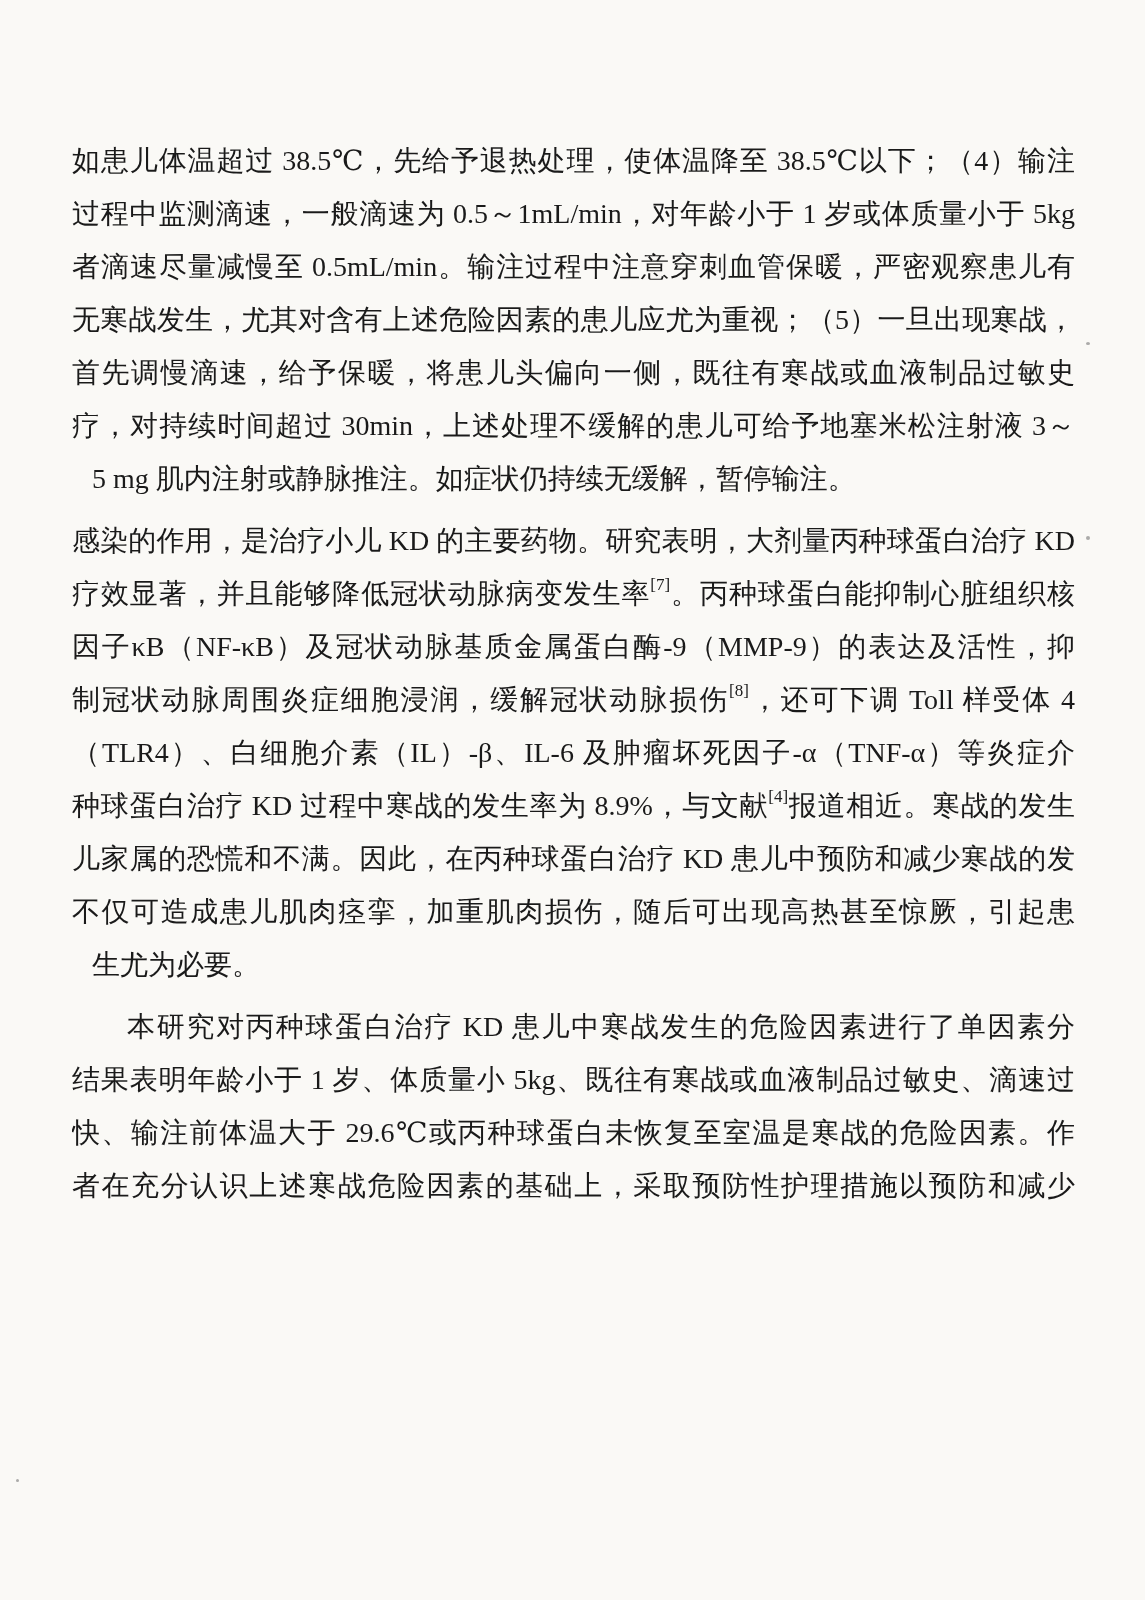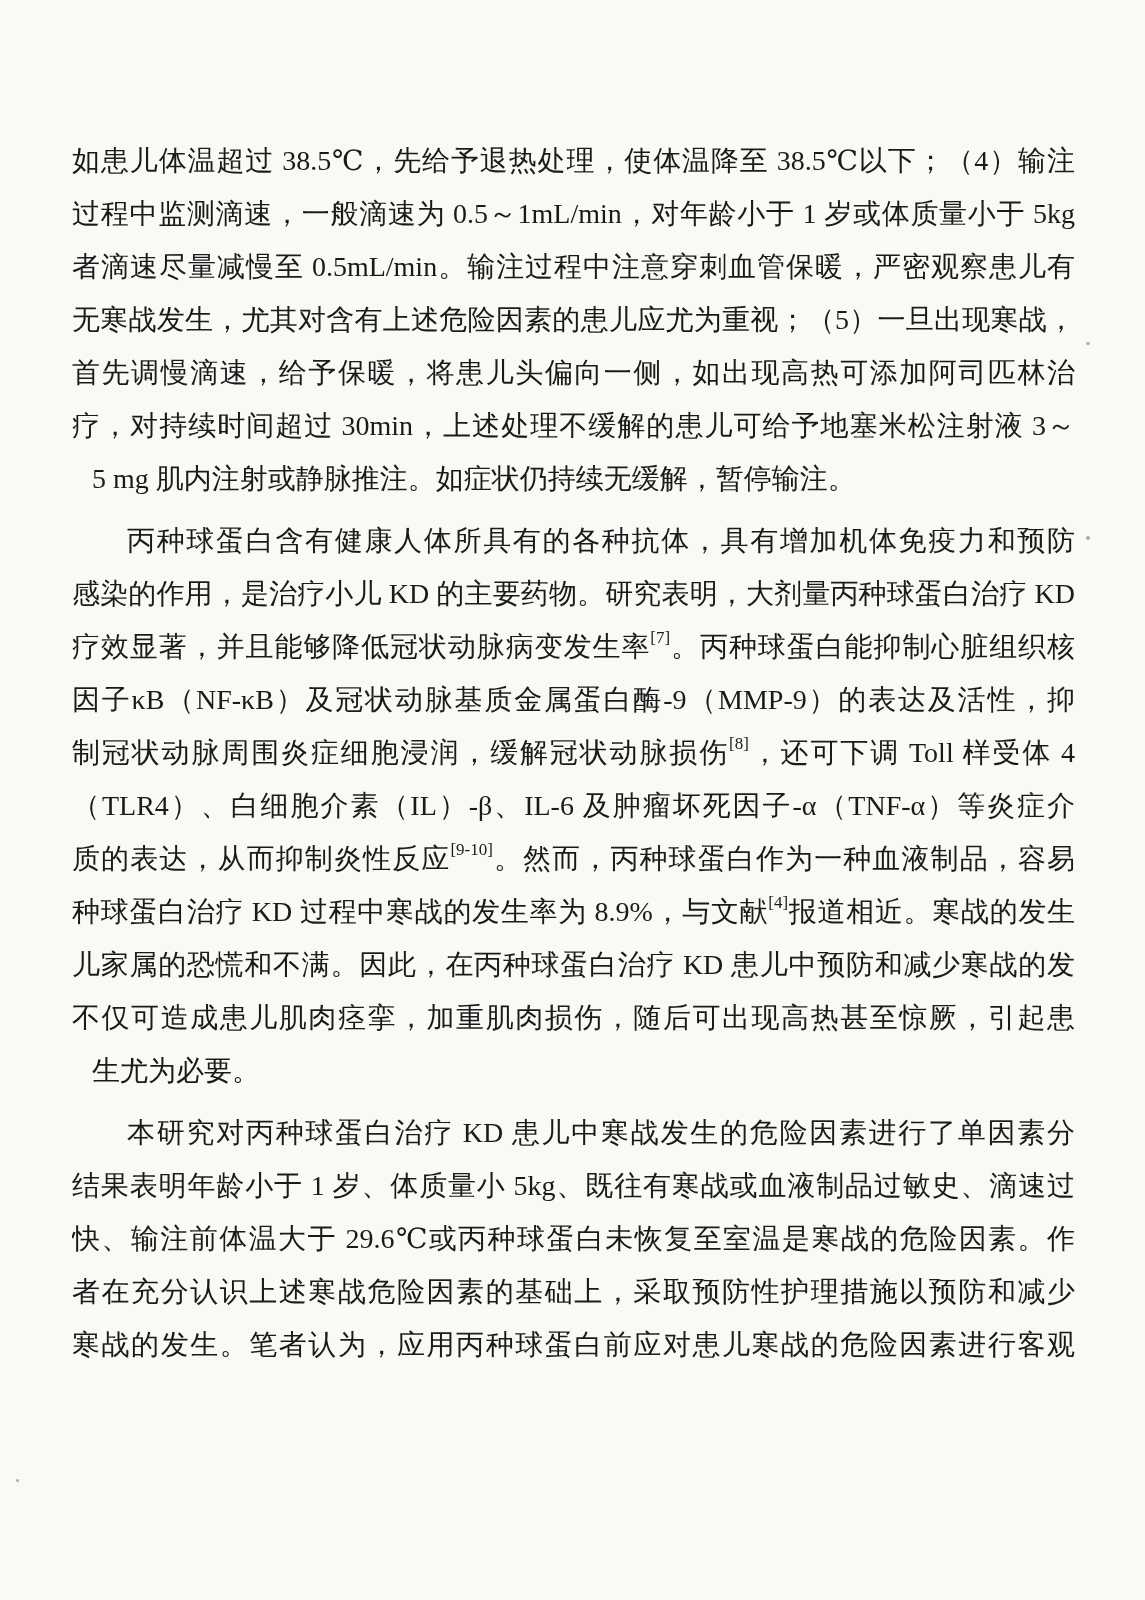--- a/index.html
+++ b/index.html
@@ -57,41 +57,38 @@
 </head>
 <body>
 
 <div class="page">
   <div id="doc-body">
       <div class="para">
         <div class="line">如患儿体温超过 38.5℃，先给予退热处理，使体温降至 38.5℃以下；（4）输注</div>
         <div class="line">过程中监测滴速，一般滴速为 0.5～1mL/min，对年龄小于 1 岁或体质量小于 5kg</div>
         <div class="line">者滴速尽量减慢至 0.5mL/min。输注过程中注意穿刺血管保暖，严密观察患儿有</div>
         <div class="line">无寒战发生，尤其对含有上述危险因素的患儿应尤为重视；（5）一旦出现寒战，</div>
-        <div class="line">首先调慢滴速，给予保暖，将患儿头偏向一侧，如出现高热可添加阿司匹林治</div>
+        <div class="line">首先调慢滴速，给予保暖，将患儿头偏向一侧，既往有寒战或血液制品过敏史</div>
         <div class="line">疗，对持续时间超过 30min，上述处理不缓解的患儿可给予地塞米松注射液 3～</div>
         <div class="line last-short">5 mg 肌内注射或静脉推注。如症状仍持续无缓解，暂停输注。</div>
       </div>
       <div class="para">
-        <div class="line indent">丙种球蛋白含有健康人体所具有的各种抗体，具有增加机体免疫力和预防</div>
         <div class="line">感染的作用，是治疗小儿 KD 的主要药物。研究表明，大剂量丙种球蛋白治疗 KD</div>
         <div class="line">疗效显著，并且能够降低冠状动脉病变发生率<sup>[7]</sup>。丙种球蛋白能抑制心脏组织核</div>
         <div class="line">因子κB（NF-κB）及冠状动脉基质金属蛋白酶-9（MMP-9）的表达及活性，抑</div>
         <div class="line">制冠状动脉周围炎症细胞浸润，缓解冠状动脉损伤<sup>[8]</sup>，还可下调 Toll 样受体 4</div>
         <div class="line">（TLR4）、白细胞介素（IL）-β、IL-6 及肿瘤坏死因子-α（TNF-α）等炎症介</div>
-        <div class="line">质的表达，从而抑制炎性反应<sup>[9-10]</sup>。然而，丙种球蛋白作为一种血液制品，容易</div>
         <div class="line">种球蛋白治疗 KD 过程中寒战的发生率为 8.9%，与文献<sup>[4]</sup>报道相近。寒战的发生</div>
         <div class="line">儿家属的恐慌和不满。因此，在丙种球蛋白治疗 KD 患儿中预防和减少寒战的发</div>
         <div class="line">不仅可造成患儿肌肉痉挛，加重肌肉损伤，随后可出现高热甚至惊厥，引起患</div>
         <div class="line last-short">生尤为必要。</div>
       </div>
       <div class="para">
         <div class="line indent">本研究对丙种球蛋白治疗 KD 患儿中寒战发生的危险因素进行了单因素分析，</div>
         <div class="line">结果表明年龄小于 1 岁、体质量小 5kg、既往有寒战或血液制品过敏史、滴速过</div>
         <div class="line">快、输注前体温大于 29.6℃或丙种球蛋白未恢复至室温是寒战的危险因素。作</div>
         <div class="line">者在充分认识上述寒战危险因素的基础上，采取预防性护理措施以预防和减少</div>
-        <div class="line">寒战的发生。笔者认为，应用丙种球蛋白前应对患儿寒战的危险因素进行客观</div>
       </div>
     </div>
   <span class="speck s1"></span>
   <span class="speck s2"></span>
   <span class="speck s3"></span>
 </div>
 
 </body></html>

